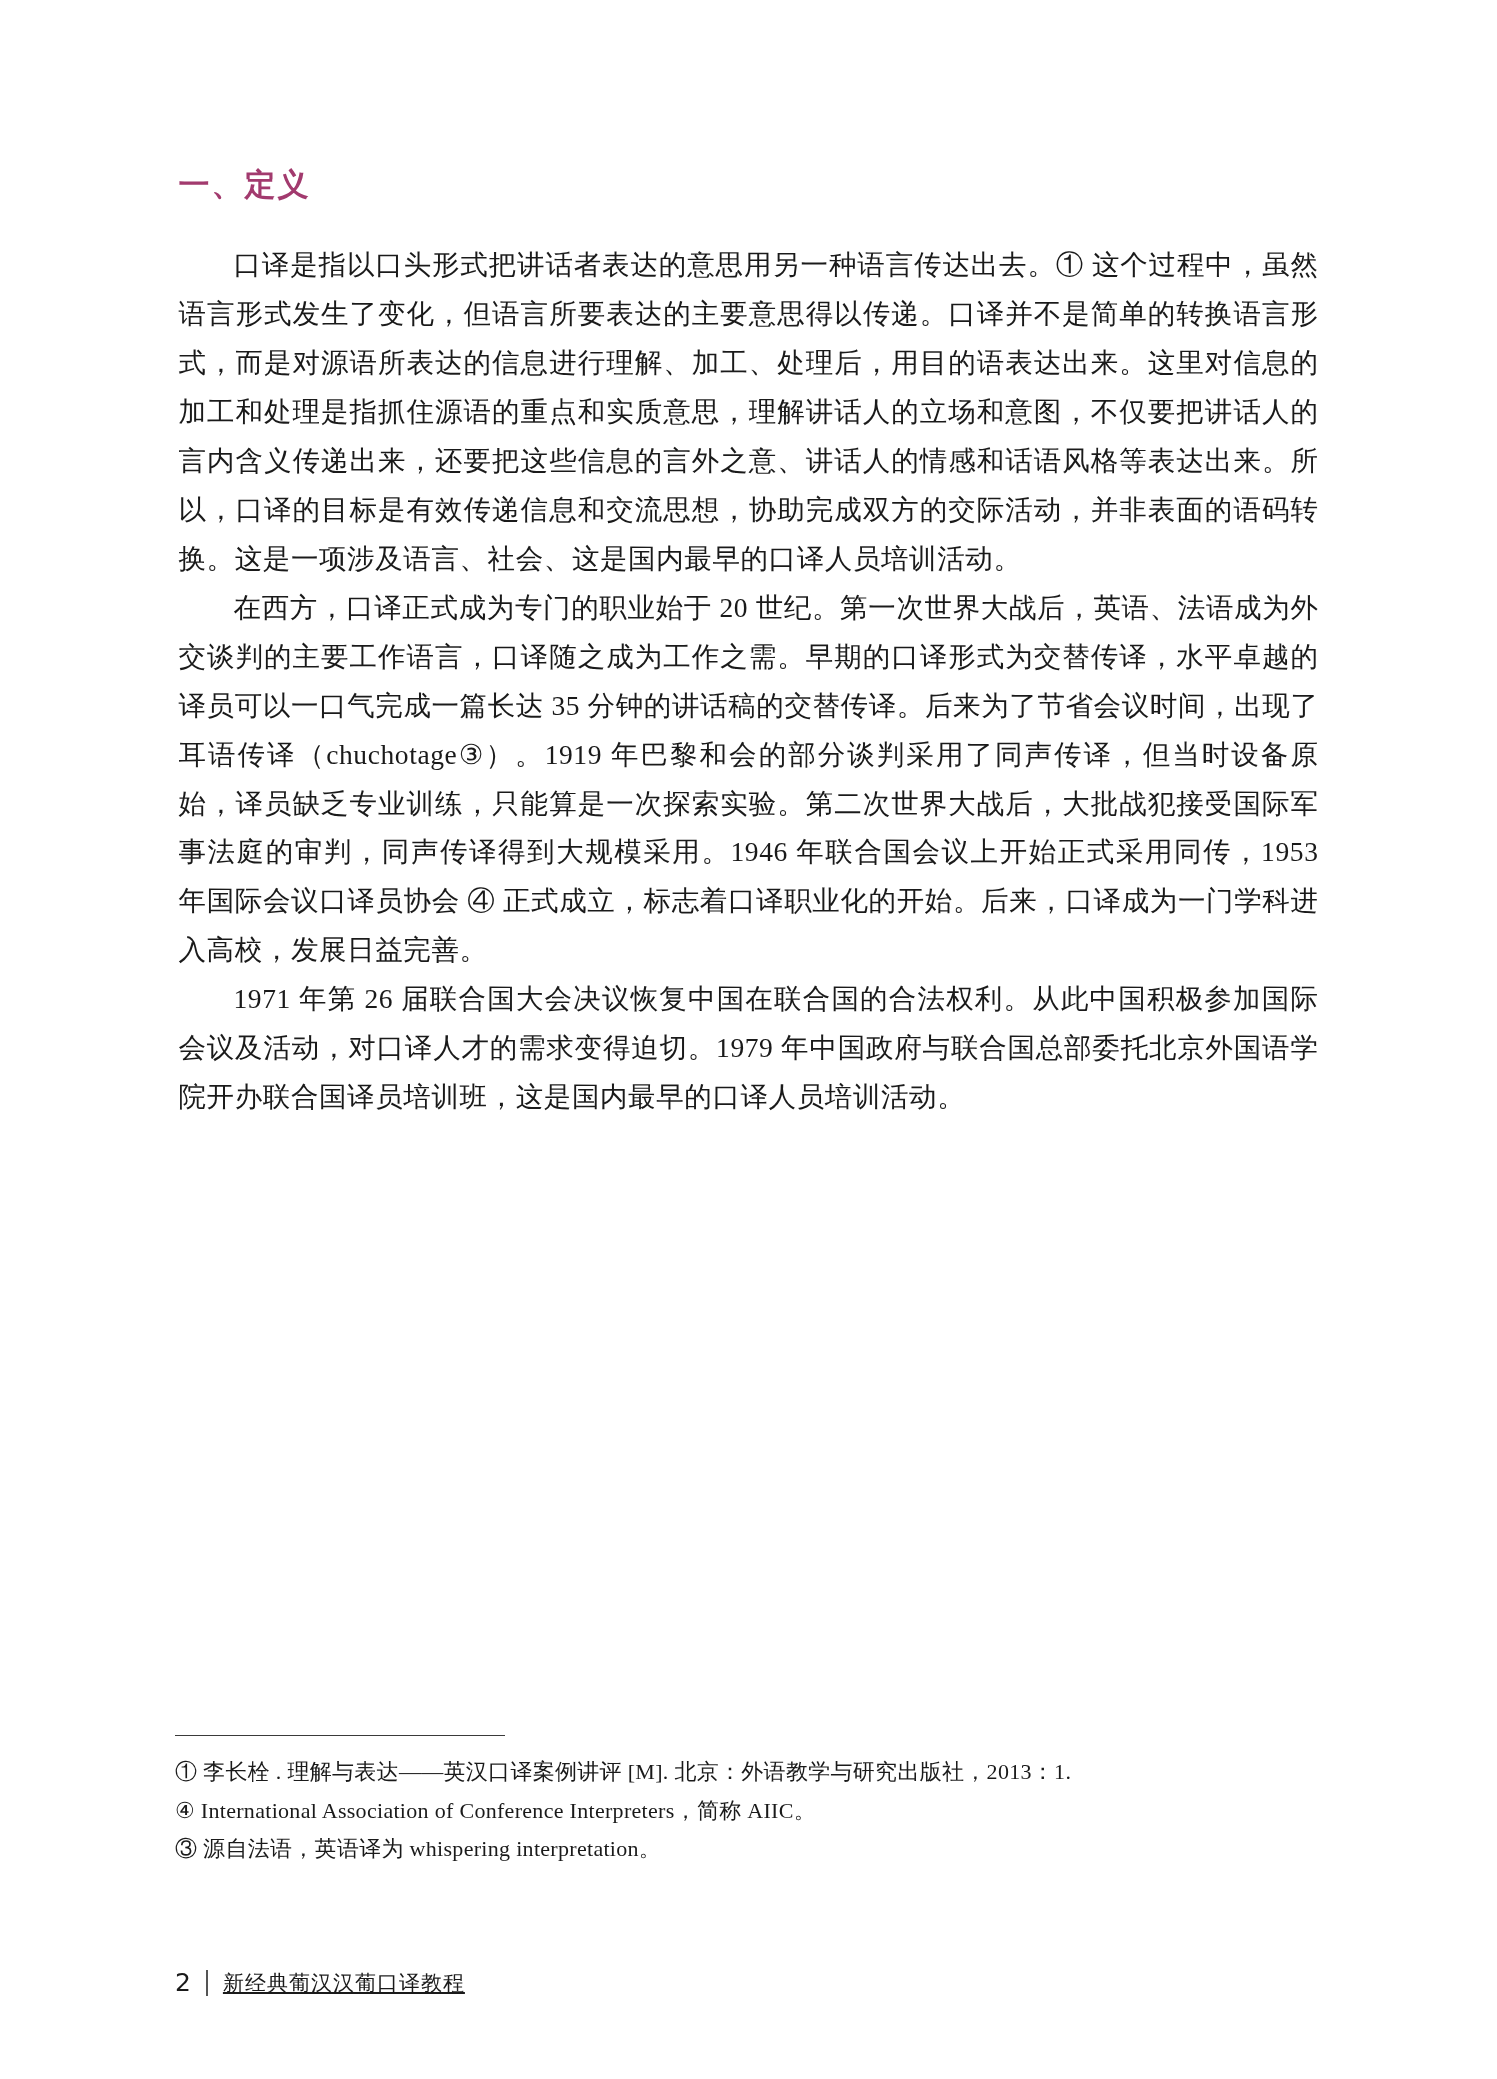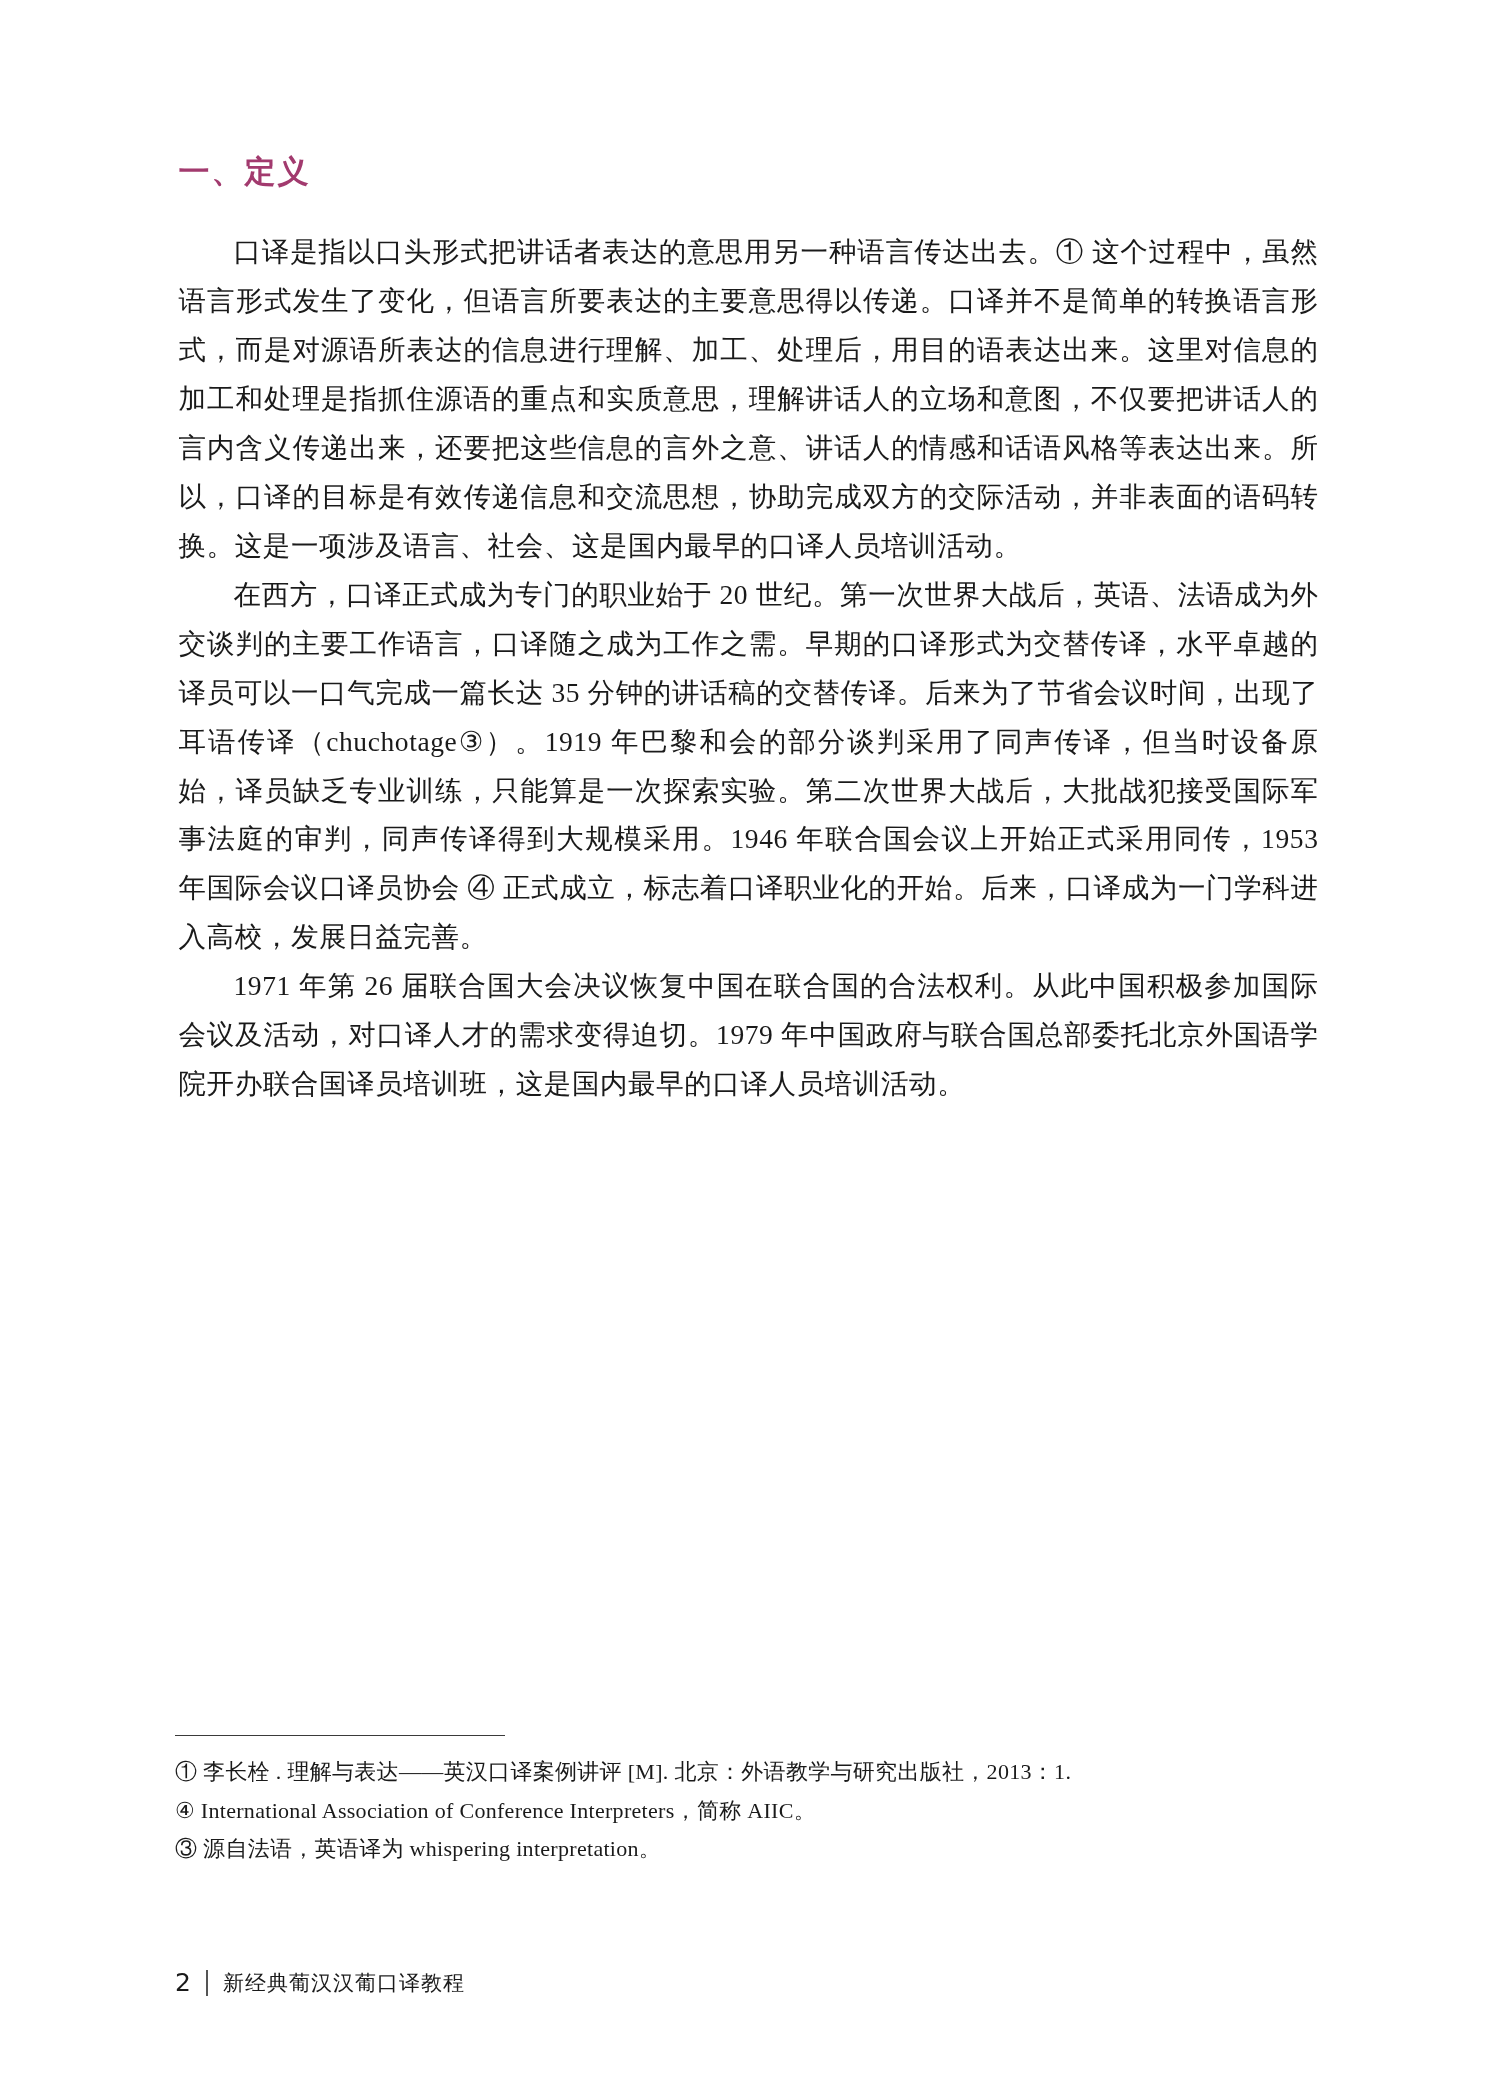--- a/index.html
+++ b/index.html
@@ -18,21 +18,21 @@
   .page {
     position: absolute;
     left: 0; top: 0;
     width: 1497px;
     height: 2079px;
     box-sizing: border-box;
     padding: 150px 175px 0 175px;
   }
   .content {
     width: 1140px;
-    margin: 3px auto;
+    margin: 16px auto;
   }
   h2.section-heading {
     font-family: "DejaVu Sans", sans-serif;
     font-weight: bold;
     color: #a23a6e;
     font-size: 31px;
     letter-spacing: 2px;
     margin: 0 0 38px 0;
     padding: 0;
     line-height: 1.2;
@@ -86,20 +86,21 @@
   .footer-divider {
     width: 2px;
     height: 26px;
     background: #555;
     margin-right: 15px;
   }
   .footer-title {
     font-size: 21px;
     color: #1a1a1a;
     letter-spacing: 1px;
+    text-decoration: underline;
   }
 </style>
 </head>
 <body>
 
 <div class="page">
   <div class="content">
 
     <h2 class="section-heading">一、定义</h2>
 

